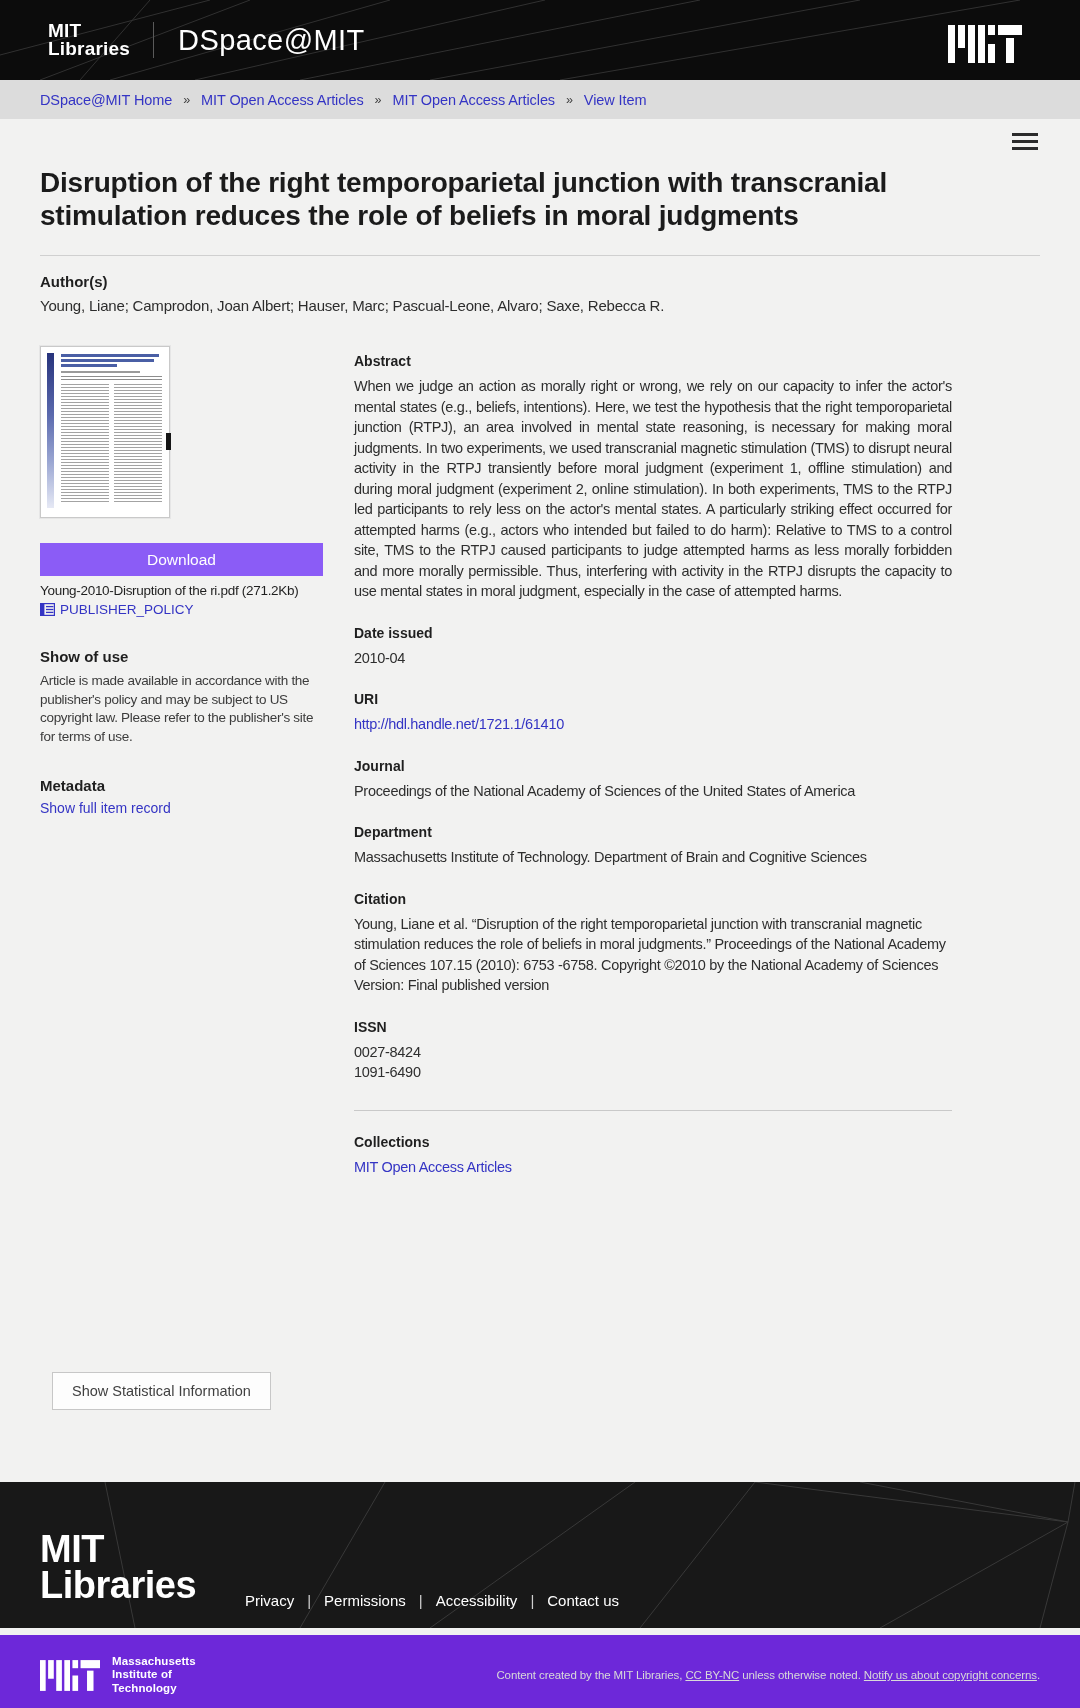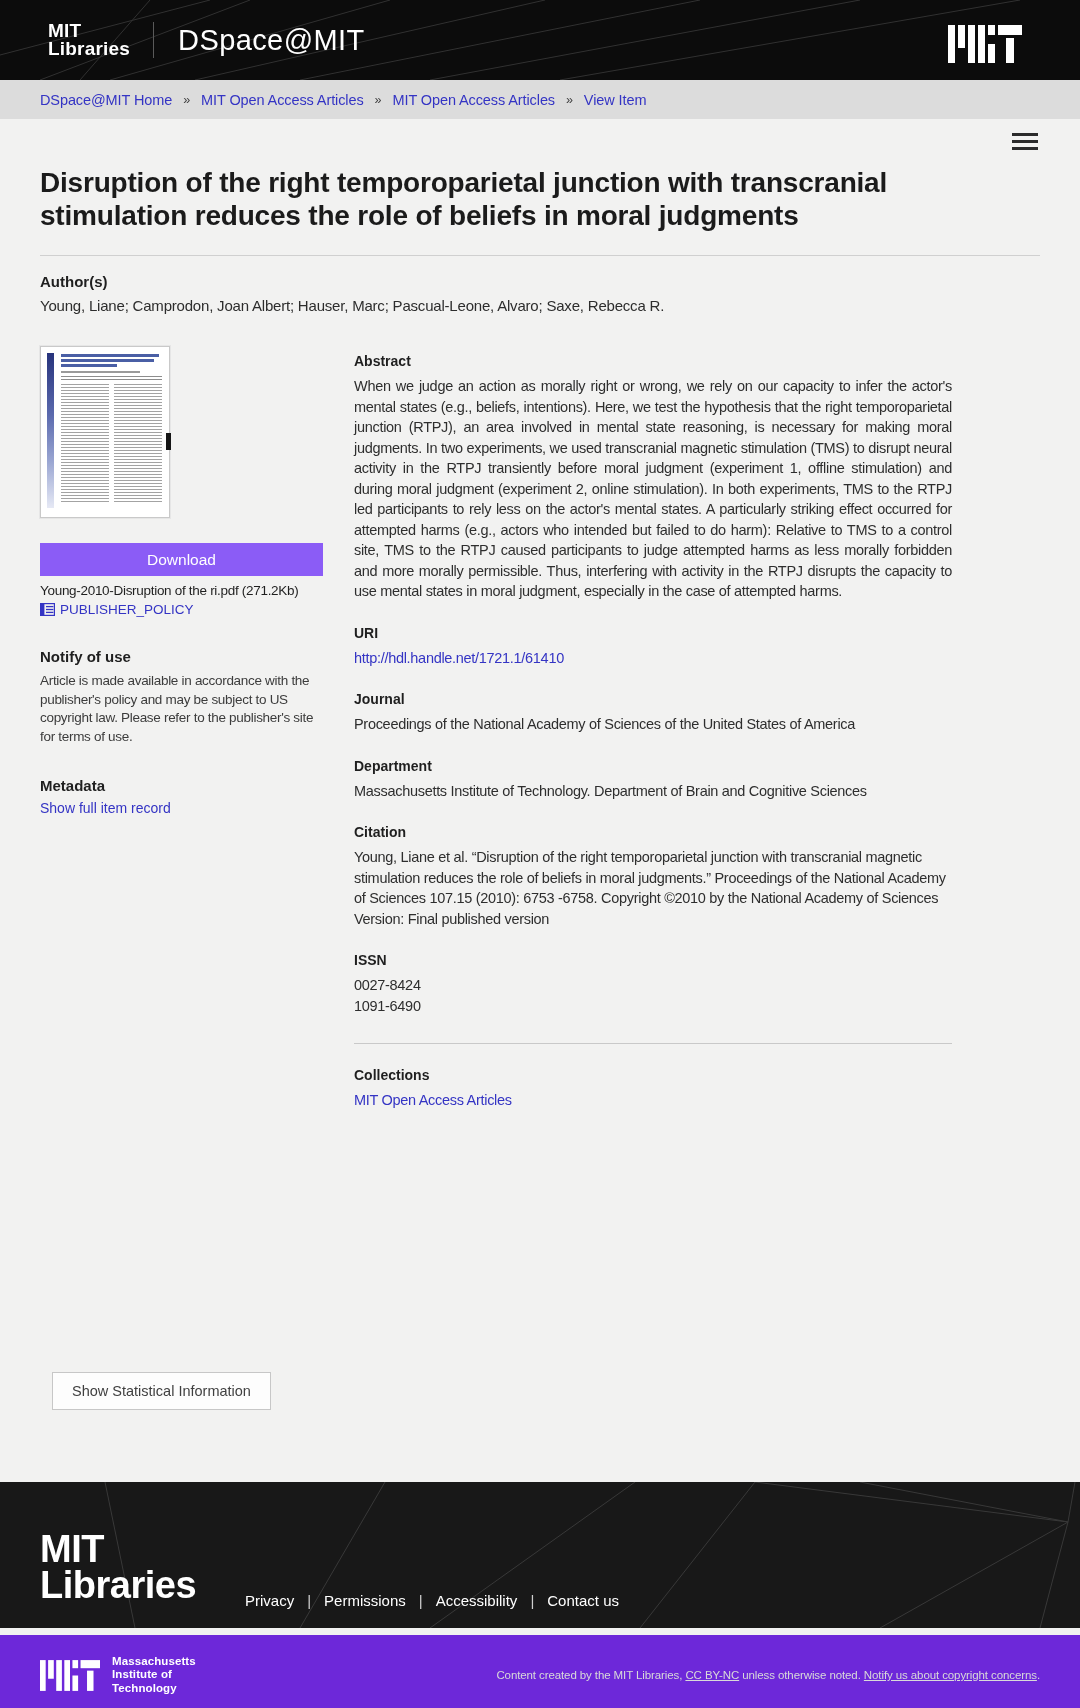--- a/index.html
+++ b/index.html
@@ -327,37 +327,41 @@
           <rect x="0.5" y="0.5" width="14" height="12" fill="none" stroke="#3434c4" stroke-width="1.4"></rect>
           <rect x="1" y="1" width="3.4" height="11" fill="#3434c4"></rect>
           <line x1="6" y1="3.6" x2="13.4" y2="3.6" stroke="#3434c4" stroke-width="1.3"></line>
           <line x1="6" y1="6.5" x2="13.4" y2="6.5" stroke="#3434c4" stroke-width="1.3"></line>
           <line x1="6" y1="9.4" x2="13.4" y2="9.4" stroke="#3434c4" stroke-width="1.3"></line>
         </svg>
         <span>PUBLISHER_POLICY</span>
       </a>
 
       <div class="side-section">
-        <div class="side-label">Notify of use</div>
+        <div class="side-label">Show of use</div>
         <div class="side-text">Article is made available in accordance with the publisher's policy and may be subject to US copyright law. Please refer to the publisher's site for terms of use.</div>
       </div>
 
       <div class="side-section">
         <div class="side-label">Metadata</div>
         <a class="side-link">Show full item record</a>
       </div>
     </div>
 
     <div class="right-col">
 
       <div class="field">
         <div class="field-label">Abstract</div>
         <div class="field-value abstract-text">When we judge an action as morally right or wrong, we rely on our capacity to infer the actor's mental states (e.g., beliefs, intentions). Here, we test the hypothesis that the right temporoparietal junction (RTPJ), an area involved in mental state reasoning, is necessary for making moral judgments. In two experiments, we used transcranial magnetic stimulation (TMS) to disrupt neural activity in the RTPJ transiently before moral judgment (experiment 1, offline stimulation) and during moral judgment (experiment 2, online stimulation). In both experiments, TMS to the RTPJ led participants to rely less on the actor's mental states. A particularly striking effect occurred for attempted harms (e.g., actors who intended but failed to do harm): Relative to TMS to a control site, TMS to the RTPJ caused participants to judge attempted harms as less morally forbidden and more morally permissible. Thus, interfering with activity in the RTPJ disrupts the capacity to use mental states in moral judgment, especially in the case of attempted harms.</div>
       </div>
 
+      <div class="field">
+        <div class="field-label">Date issued</div>
+        <div class="field-value">2010-04</div>
+      </div>
 
       <div class="field">
         <div class="field-label">URI</div>
         <div class="field-value"><a class="value-link">http://hdl.handle.net/1721.1/61410</a></div>
       </div>
 
       <div class="field">
         <div class="field-label">Journal</div>
         <div class="field-value">Proceedings of the National Academy of Sciences of the United States of America</div>
       </div>

